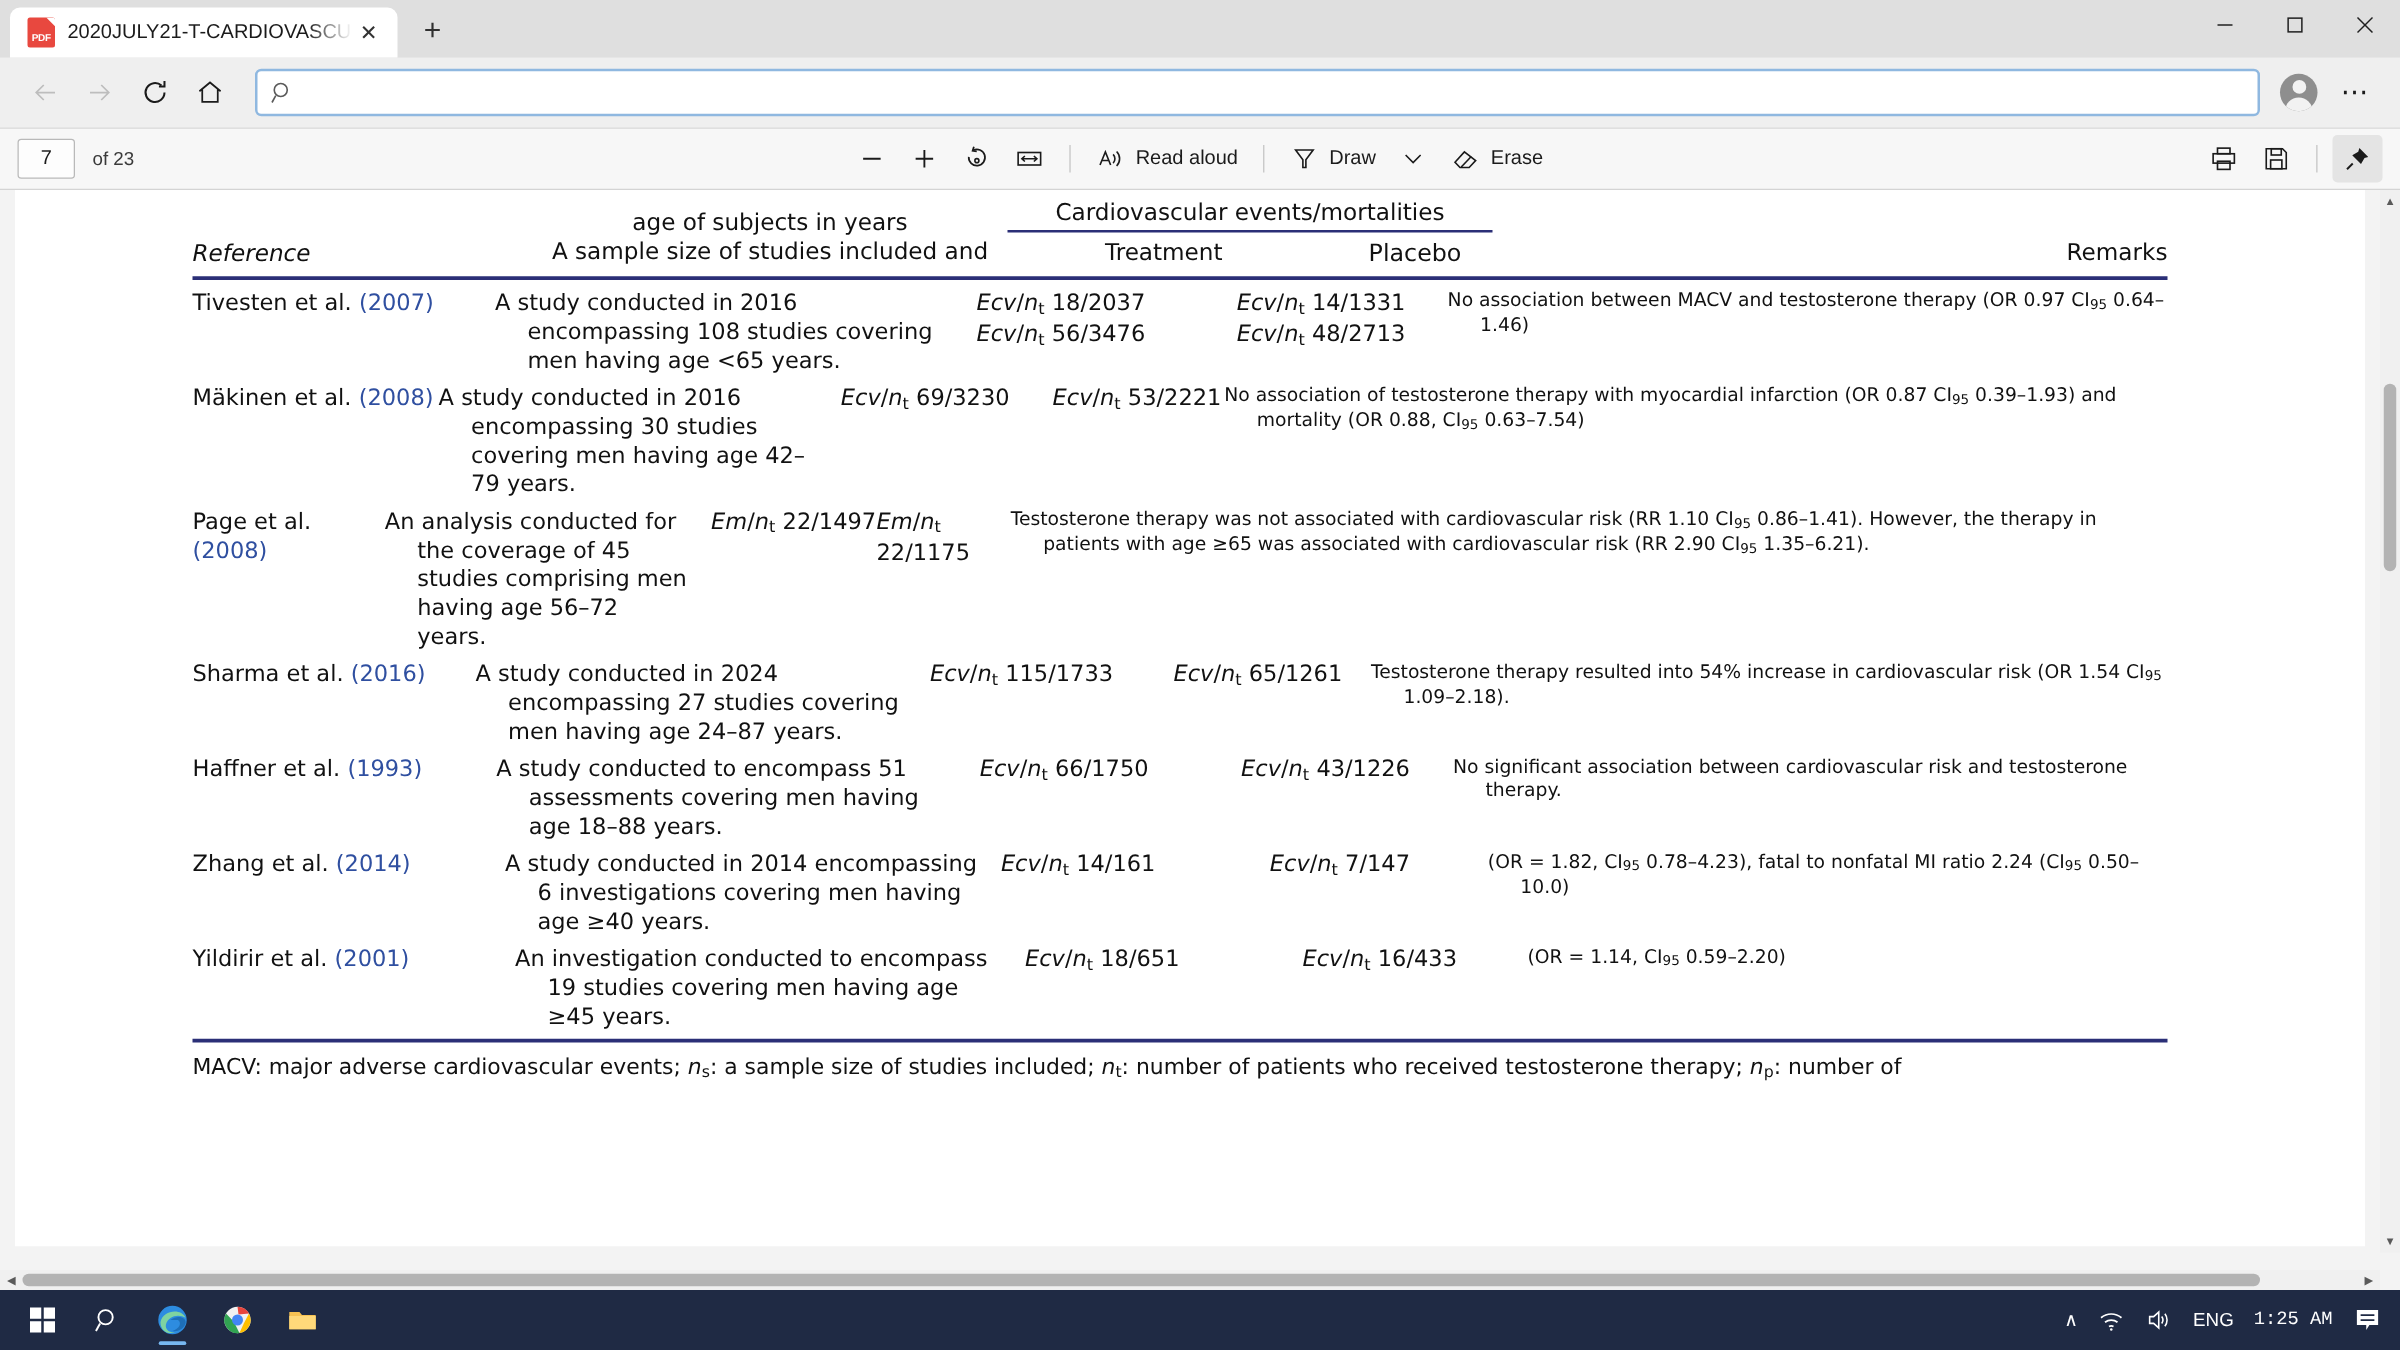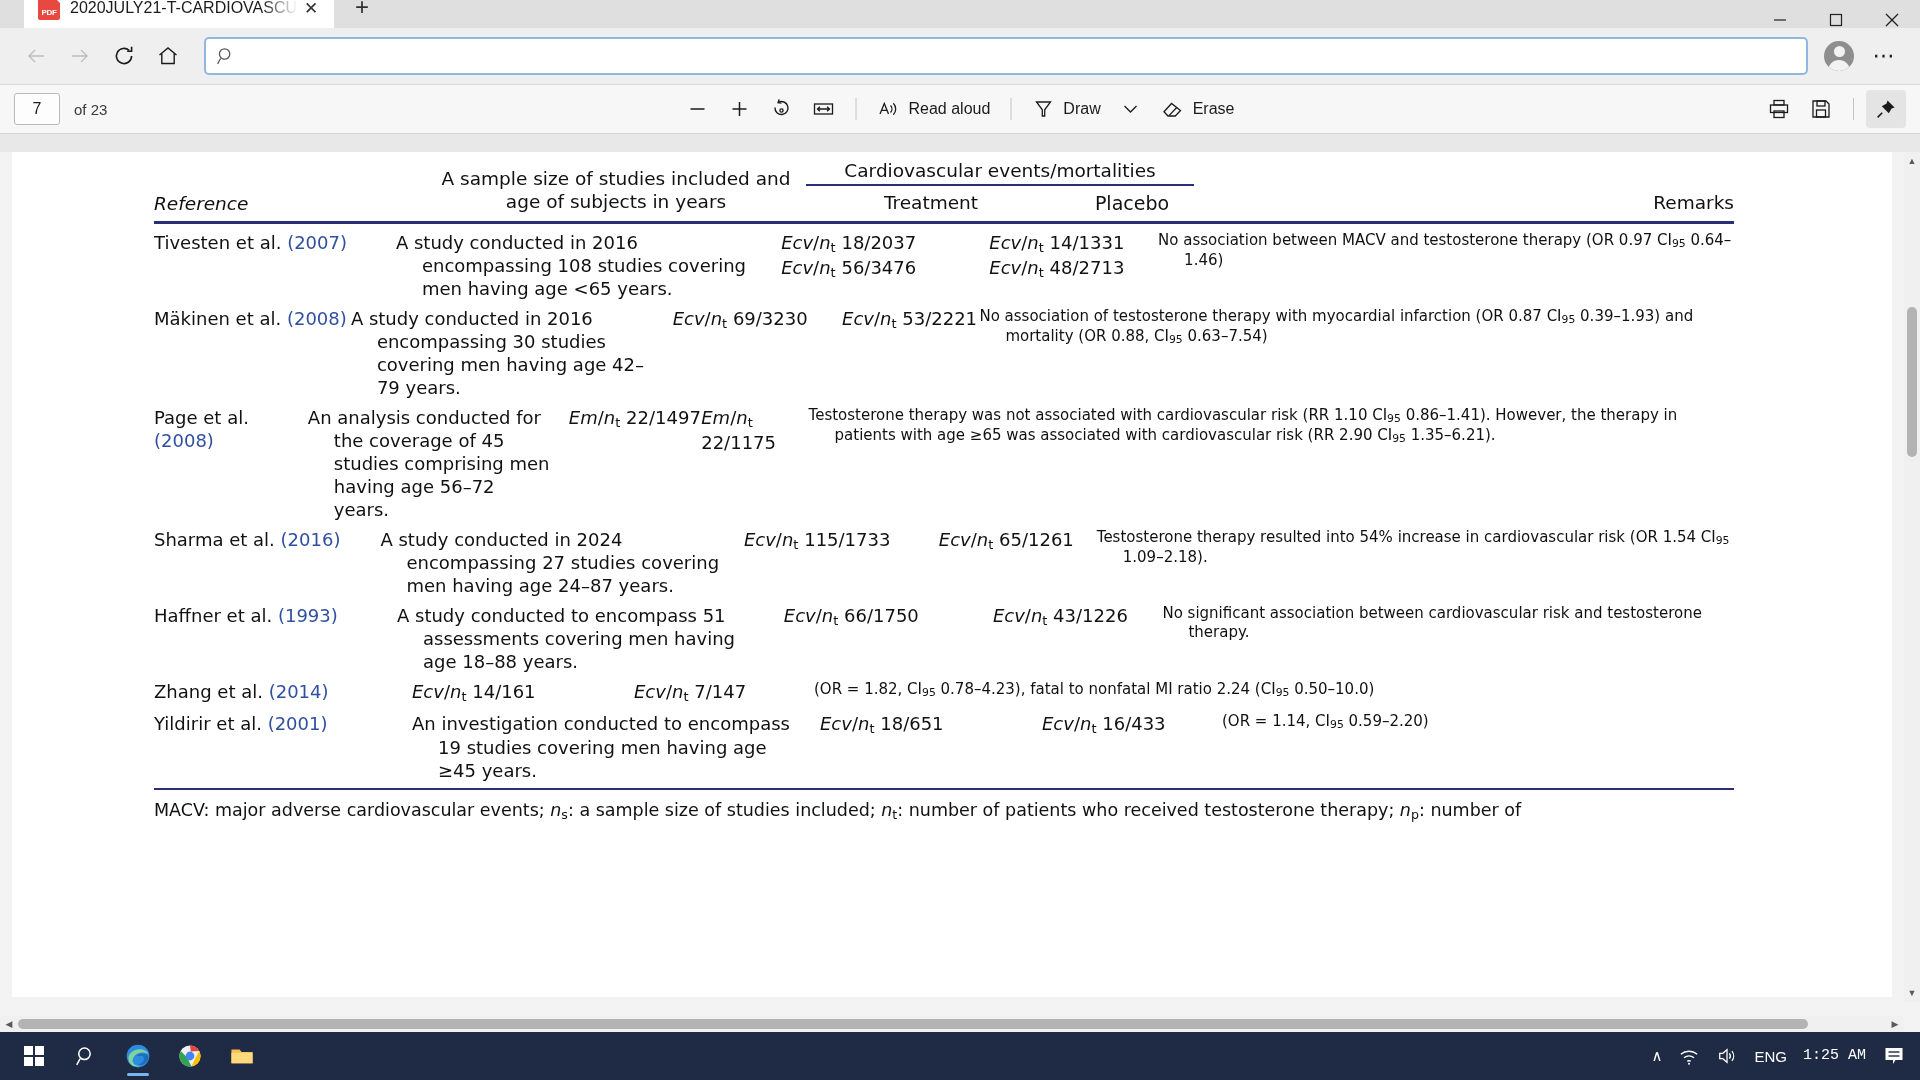--- a/index.html
+++ b/index.html
@@ -7,25 +7,25 @@
     width: 1920px; height: 1080px;
     overflow: hidden;
     font-family: "Liberation Sans", sans-serif;
     background: #ffffff;
   }
 
   
   .browser { width: 1920px; height: 1032px; background: #e8e8e8; position: relative; }
 
   .tabstrip {
-    height: 28px;
+    height: 46px;
     background: #dfdfdf;
     display: flex;
     align-items: flex-end;
-    padding-left: 24px;
+    padding-left: 8px;
     position: relative;
   }
   .tab {
     display: flex; align-items: center;
     height: 40px; width: 310px;
     background: #ffffff;
     border-radius: 8px 8px 0 0;
     padding: 0 10px 0 14px;
     position: relative;
   }
@@ -436,22 +436,22 @@
     </div>
   </div>
 
   <div class="docview">
     <div class="page">
       <div class="tbl">
 
         <div class="thead-top">
           <div class="hd-ref">Reference</div>
           <div class="hd-sample">
+            <div>age of subjects in years</div>
             <div>A sample size of studies included and</div>
-            <div>age of subjects in years</div>
           </div>
           <div class="hd-group">
             <div class="cv-title">Cardiovascular events/mortalities</div>
             <div class="cv-rule"></div>
             <div class="sub-row">
               <div class="hd-treat">Treatment</div>
               <div class="hd-plac">Placebo</div>
               <div class="hd-rem">Remarks</div>
             </div>
           </div>
@@ -489,20 +489,21 @@
             </div>
             <div class="row">
               <div class="c-ref">Haffner et al. <span class="yr">(1993)</span></div>
               <div class="c-desc hang">A study conducted to encompass 51 assessments covering men having age 18–88 years.</div>
               <div class="c-treat"><em class="v">Ecv</em><span class="sub"></span>/<em class="v">n</em><span class="sub">t</span> 66/1750</div>
               <div class="c-plac"><em class="v">Ecv</em><span class="sub"></span>/<em class="v">n</em><span class="sub">t</span> 43/1226</div>
               <div class="c-rem hang">No significant association between cardiovascular risk and testosterone therapy.</div>
             </div>
             <div class="row">
               <div class="c-ref">Zhang et al. <span class="yr">(2014)</span></div>
+              <div class="c-desc hang">A study conducted in 2014 encompassing 6 investigations covering men having age ≥40 years.</div>
               <div class="c-treat"><em class="v">Ecv</em><span class="sub"></span>/<em class="v">n</em><span class="sub">t</span> 14/161</div>
               <div class="c-plac"><em class="v">Ecv</em><span class="sub"></span>/<em class="v">n</em><span class="sub">t</span> 7/147</div>
               <div class="c-rem hang">(OR = 1.82, CI<span class="sub">95</span> 0.78–4.23), fatal to nonfatal MI ratio 2.24 (CI<span class="sub">95</span> 0.50–10.0)</div>
             </div>
             <div class="row">
               <div class="c-ref">Yildirir et al. <span class="yr">(2001)</span></div>
               <div class="c-desc hang">An investigation conducted to encompass 19 studies covering men having age ≥45 years.</div>
               <div class="c-treat"><em class="v">Ecv</em><span class="sub"></span>/<em class="v">n</em><span class="sub">t</span> 18/651</div>
               <div class="c-plac"><em class="v">Ecv</em><span class="sub"></span>/<em class="v">n</em><span class="sub">t</span> 16/433</div>
               <div class="c-rem hang">(OR = 1.14, CI<span class="sub">95</span> 0.59–2.20)</div>

